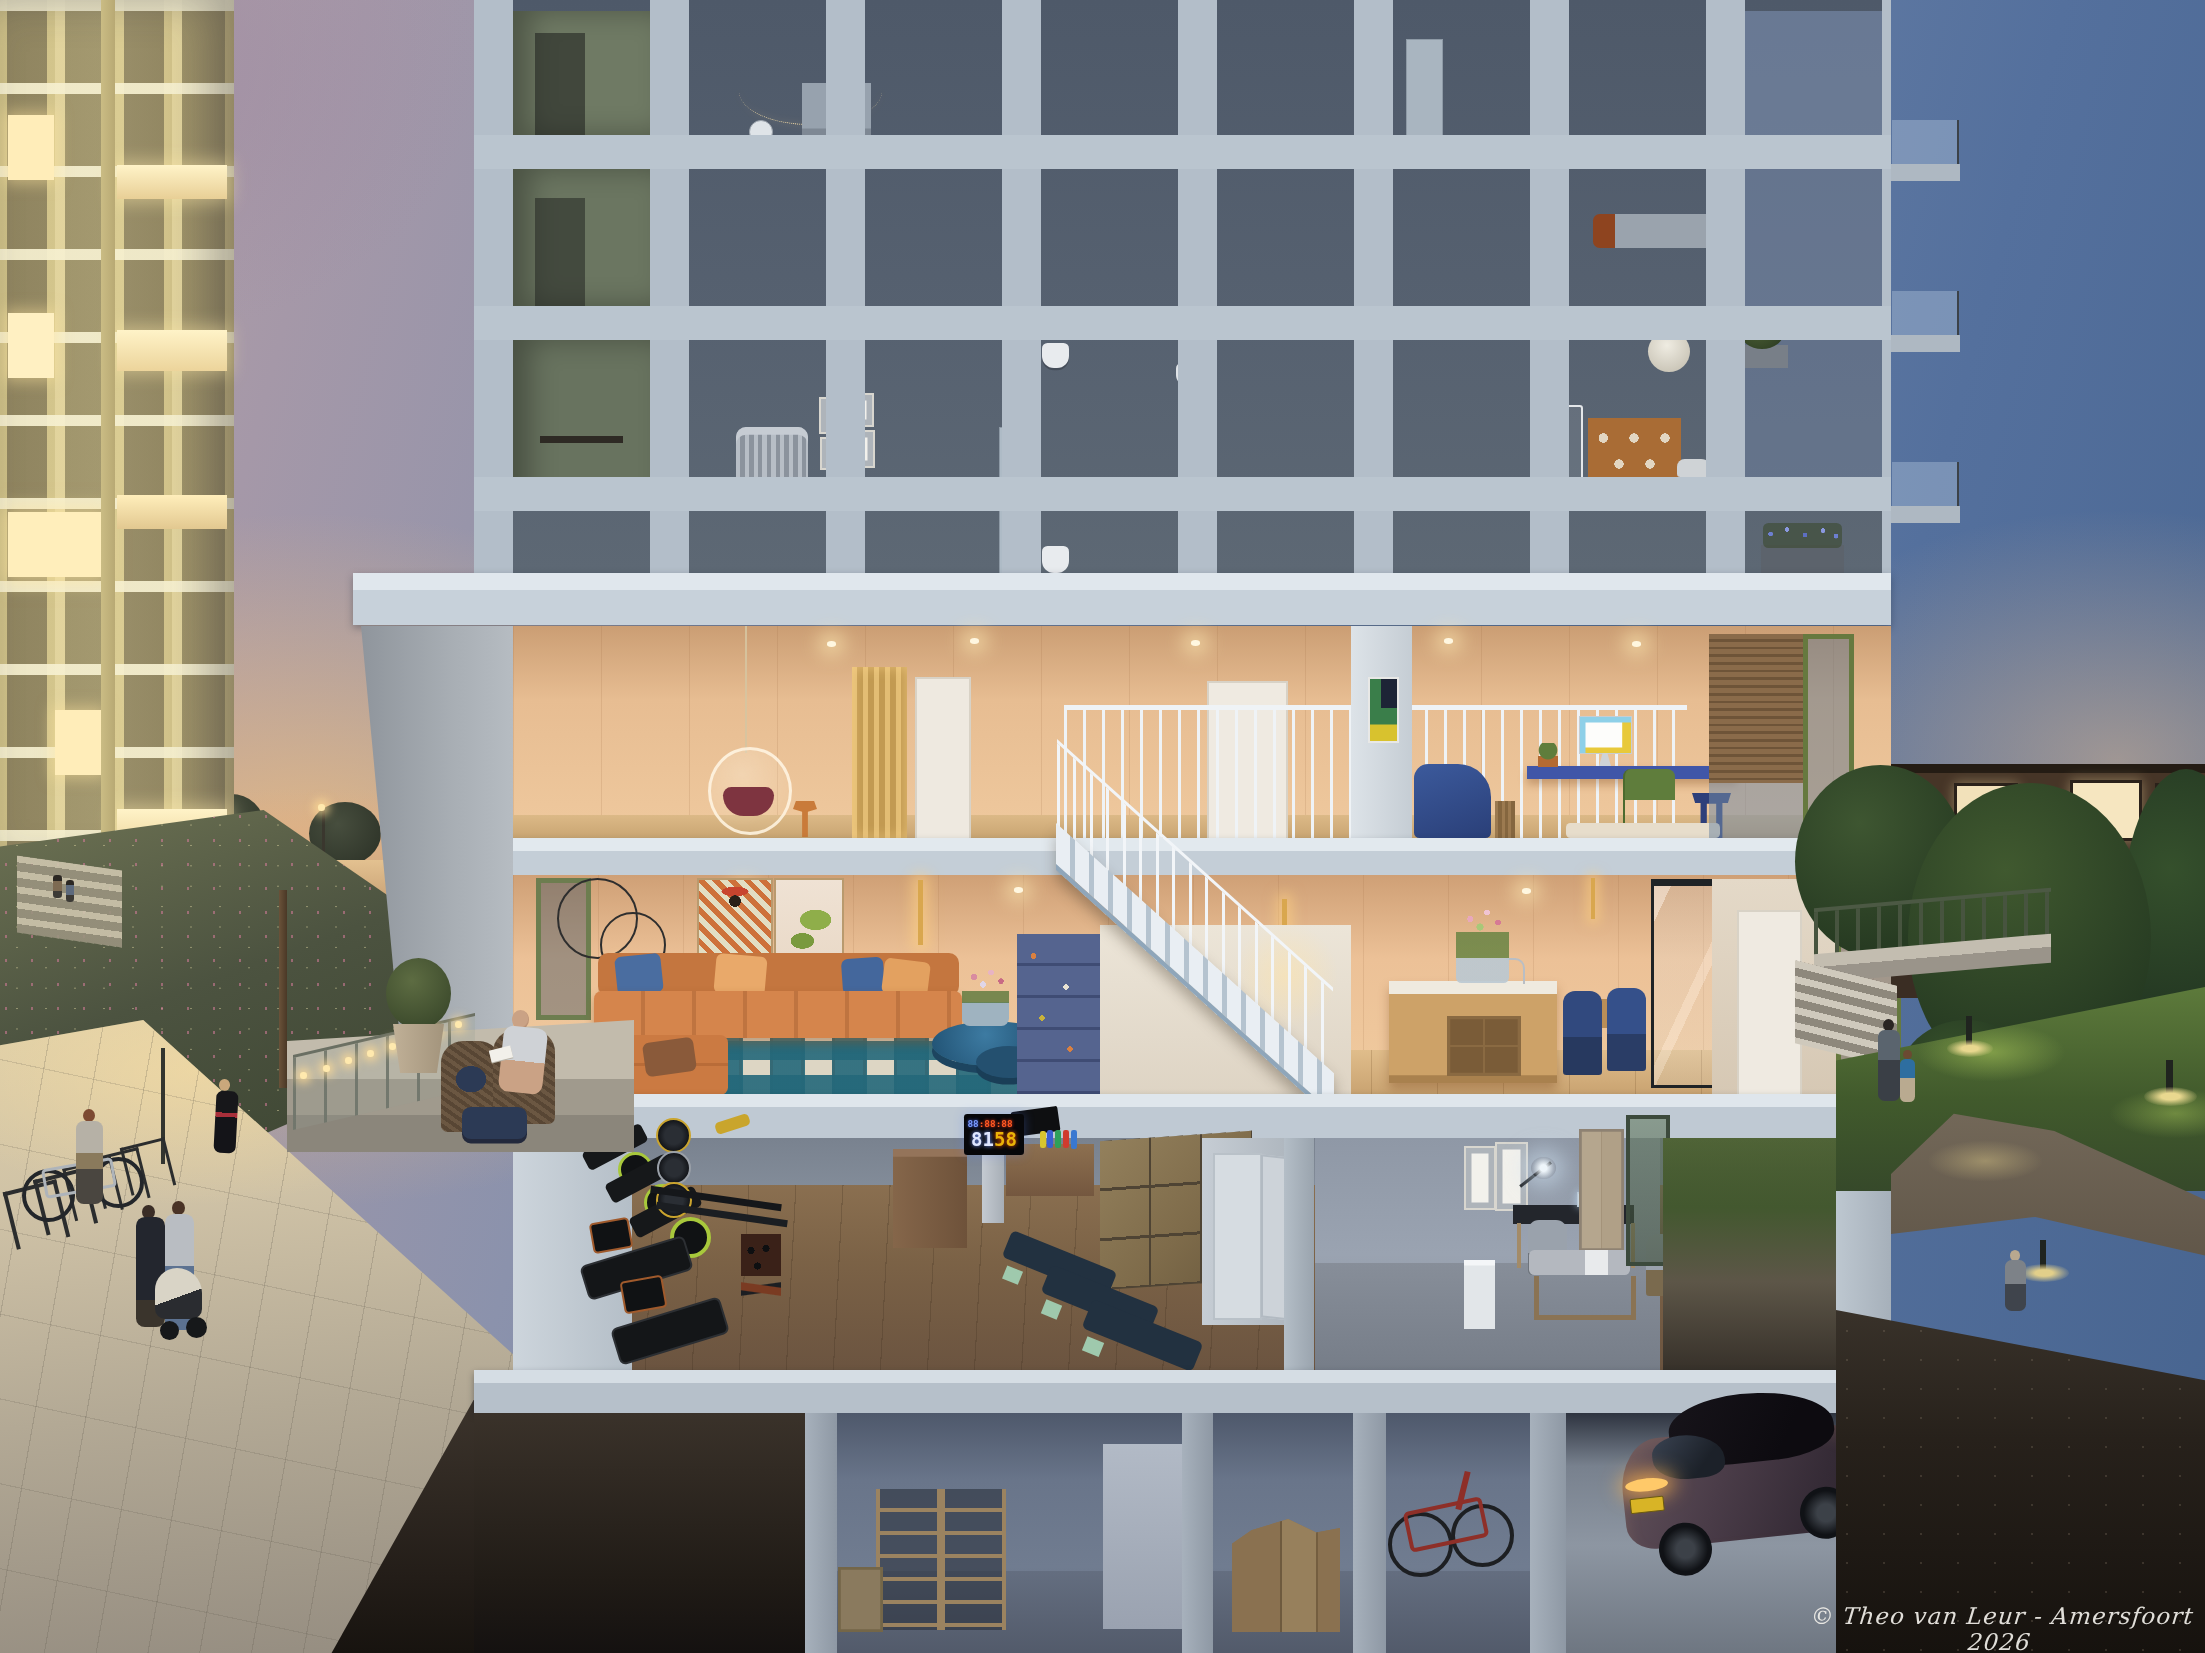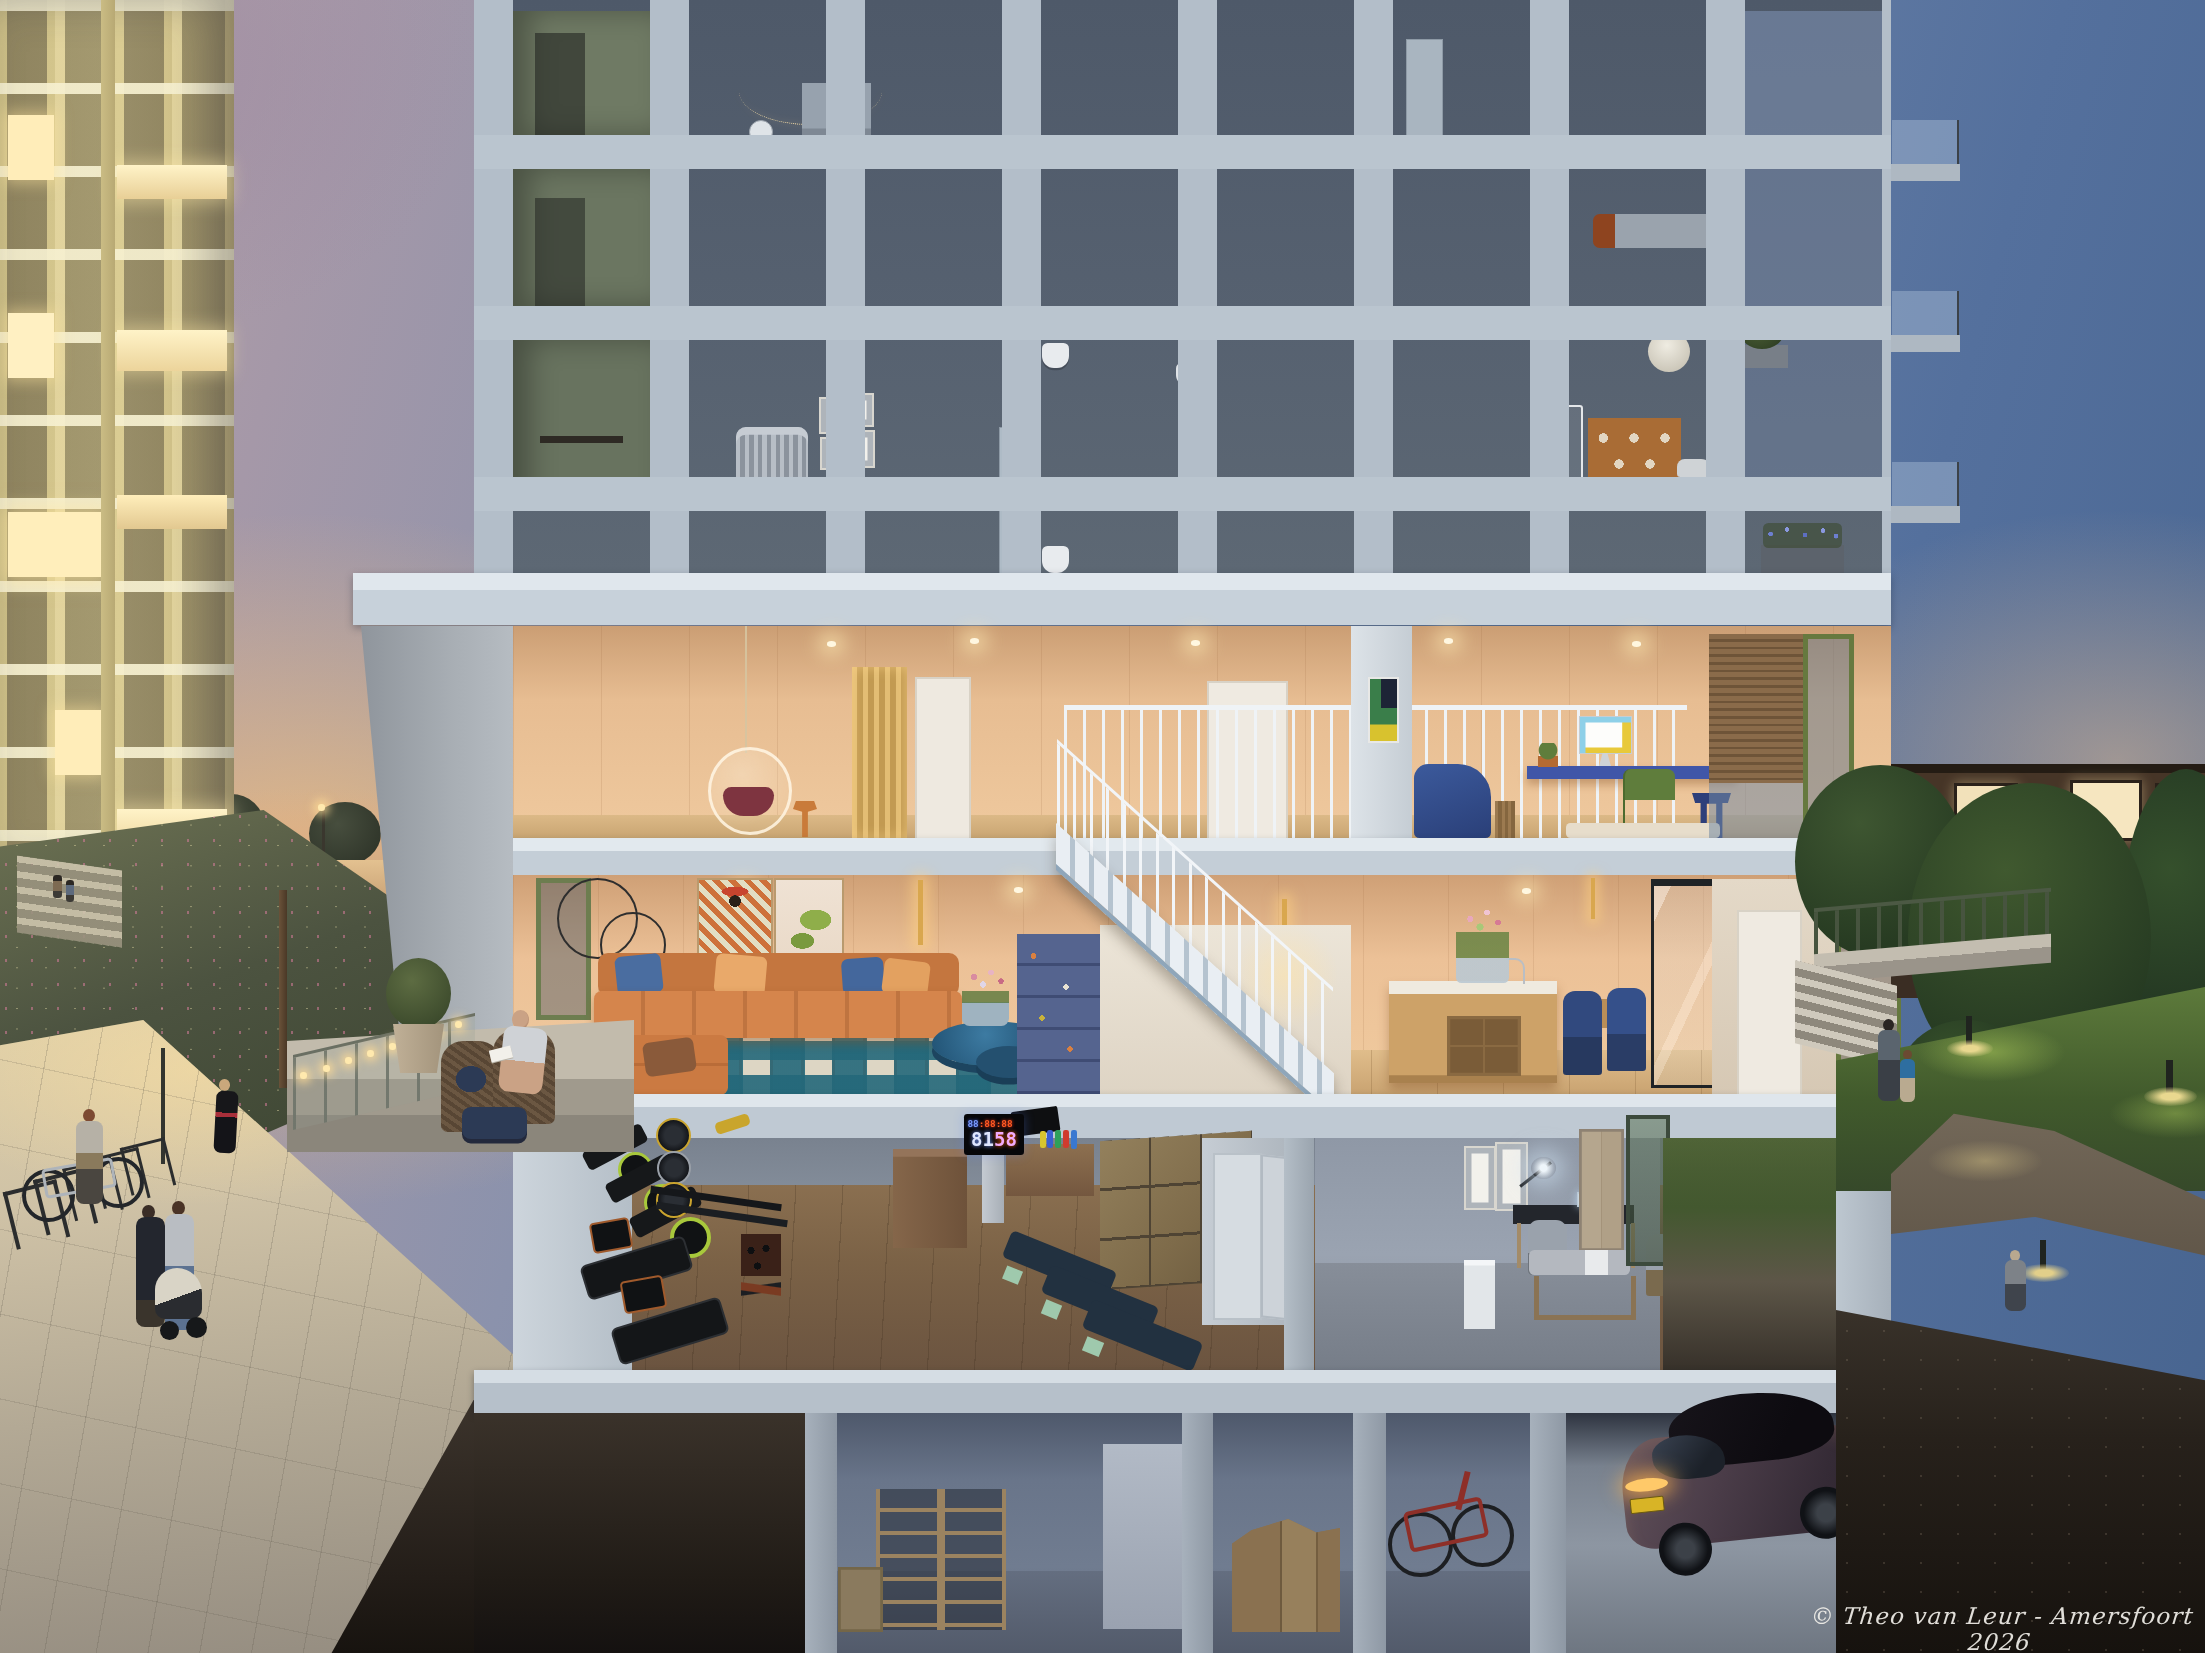--- a/index.html
+++ b/index.html
@@ -368,21 +368,21 @@
     <div class="a" style="left:419px;top:1149px;width:74px;height:99px;background:linear-gradient(90deg,#85664a,#6e523a);box-shadow:inset 0 7.7px 0 #94745a;"></div>
     <div class="a" style="left:532px;top:1144px;width:88px;height:52px;background:linear-gradient(180deg,#8d7050,#74573f);"></div>
     <div class="a" style="left:538px;top:1109px;width:47px;height:25px;background:#0e0f11;transform:rotate(-8deg);border-radius:2.2px;"></div>
     <div class="a" style="left:508px;top:1151px;width:22px;height:72px;background:linear-gradient(90deg,#c4cad1,#a7aeb6);"></div>
     <div class="a" style="left:490px;top:1114px;width:60px;height:41px;background:#07070a;border-radius:3.3px;
          box-shadow:0 0 11px rgba(90,130,255,.3);text-align:center;font-family:'DejaVu Sans Mono',monospace;">
       <div class="a" style="left:0;top:3.9px;width:52px;font-size:9.4px;font-weight:bold;letter-spacing:0;">
         <span style="color:#7a9bff;text-shadow:0 0 3.3px #4a6cff;">88</span><span style="color:#ff5a22;text-shadow:0 0 3.3px #ff3b1f;">:88:88</span>
       </div>
       <div class="a" style="left:0;top:15.4px;width:60px;font-size:19px;font-weight:bold;line-height:1.1;">
-        <span style="color:#dfe6ff;text-shadow:0 0 4.4px #7a9bff;">81</span><span style="color:#f0abfc;text-shadow:0 0 4.4px #ff5a00;">58</span>
+        <span style="color:#dfe6ff;text-shadow:0 0 4.4px #7a9bff;">81</span><span style="color:#eab308;text-shadow:0 0 4.4px #ff5a00;">58</span>
       </div>
     </div>
     <div class="a" style="left:566px;top:1131px;width:6px;height:16.5px;background:#d8c52e;border-radius:2.2px;"></div>
     <div class="a" style="left:573px;top:1130px;width:6px;height:17.6px;background:#3a5fd0;border-radius:2.2px;"></div>
     <div class="a" style="left:581px;top:1130px;width:6px;height:18px;background:#2ea05a;border-radius:2.2px;"></div>
     <div class="a" style="left:589px;top:1130px;width:6px;height:17.6px;background:#d03b2e;border-radius:2.2px;"></div>
     <div class="a" style="left:597px;top:1130px;width:6px;height:19px;background:#3a78d0;border-radius:2.2px;"></div>
 
     <div class="a" style="left:626px;top:1136px;width:152px;height:149px;
       background:

